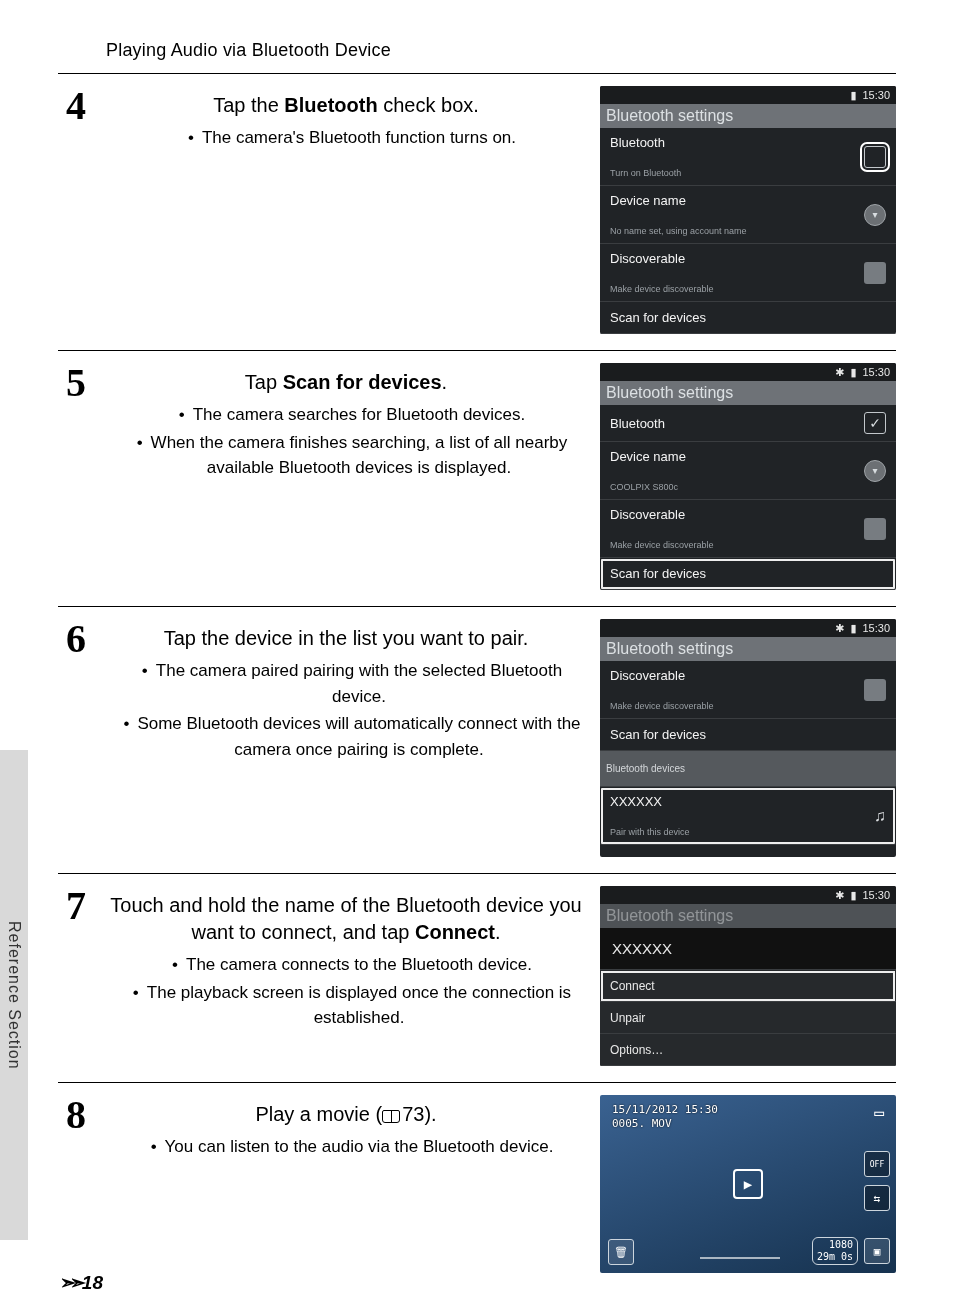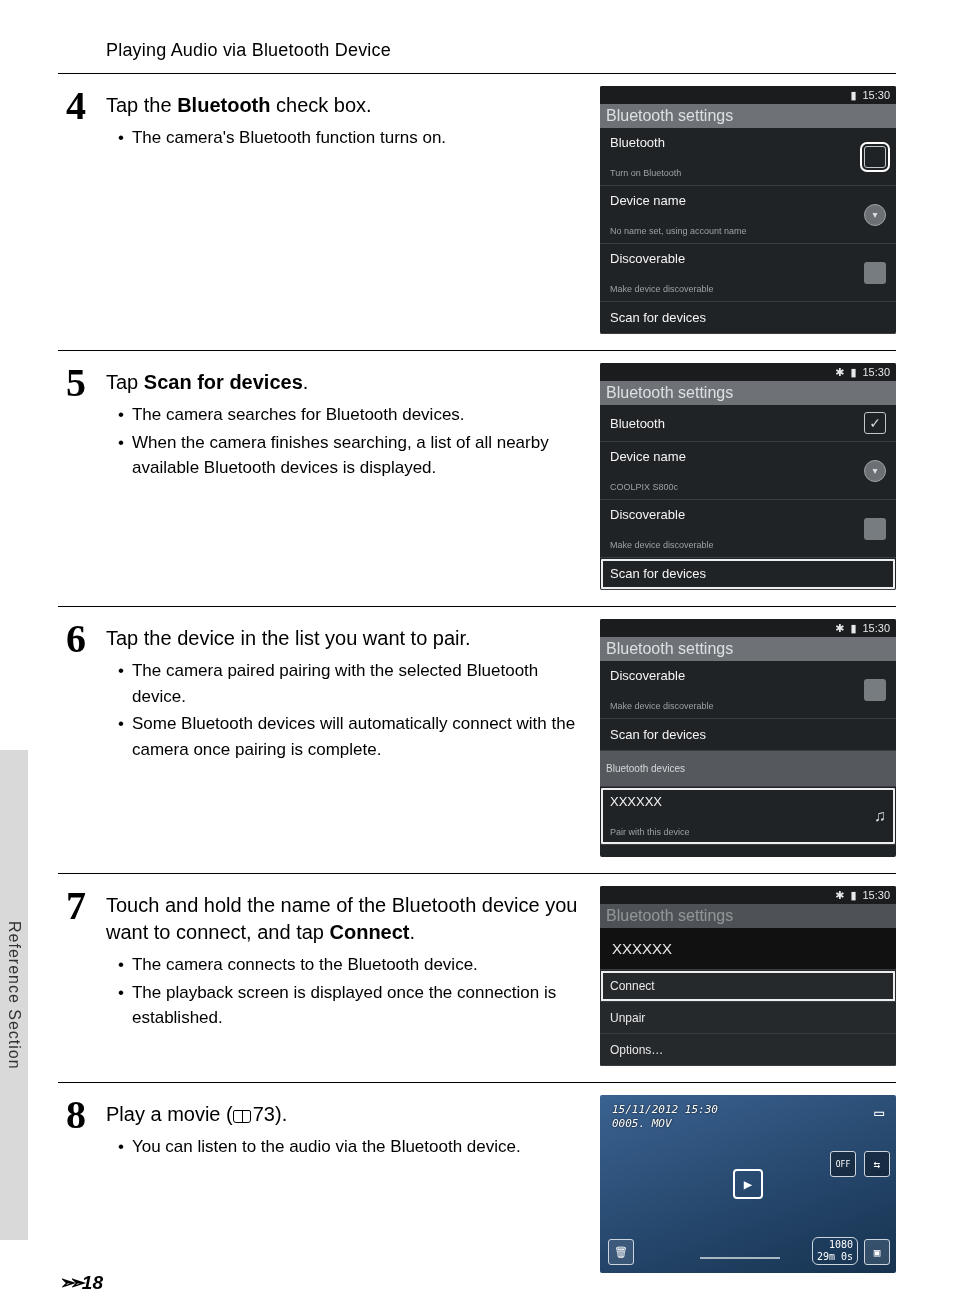--- a/index.html
+++ b/index.html
@@ -54,21 +54,21 @@
     line-height: 1;
     text-align: center;
     flex-shrink: 0;
     font-family: Georgia, "Times New Roman", serif;
   }
   .step-body {
     flex: 1;
     display: flex;
     gap: 14px;
   }
-  .step-text { flex: 1; padding-top: 6px; }
+  .step-text { flex: 1; padding-top: 6px; text-align: center; }
   .step-heading {
     font-size: 20px;
     font-weight: 400;
     margin-bottom: 6px;
     line-height: 1.35;
   }
   .step-heading b { font-weight: 700; }
   ul.bullets {
     list-style: none;
     margin-left: 12px;
@@ -157,39 +157,40 @@
     width: 296px;
     height: 178px;
     flex-shrink: 0;
     background: linear-gradient(160deg, #3a6291 0%, #16324f 100%);
     border-radius: 2px;
     position: relative;
     color: #fff;
     font-family: monospace;
     font-size: 11px;
   }
-  .playback .top-left { position: absolute; top: 8px; left: 12px; line-height: 1.3; text-shadow: 0 0 2px #000; font-style: italic; }
+  .playback .top-left { position: absolute; top: 8px; left: 12px; line-height: 1.3; text-shadow: 0 0 2px #000; }
   .playback .batt { position: absolute; top: 8px; right: 12px; font-size: 16px; }
   .playback .playbtn {
     position: absolute;
     top: 50%; left: 50%;
     transform: translate(-50%, -50%);
     width: 30px; height: 30px;
     border: 2px solid #fff;
     border-radius: 4px;
     display: flex;
     align-items: center;
     justify-content: center;
     font-size: 14px;
   }
   .playback .side-icons {
     position: absolute;
     right: 6px;
     top: 56px;
     display: flex;
+    flex-direction: column;
     gap: 8px;
   }
   .playback .sicon {
     width: 26px; height: 26px;
     background: rgba(0,0,0,.35);
     border: 1px solid #ccd5dd;
     border-radius: 3px;
     display: flex;
     align-items: center;
     justify-content: center;
@@ -204,21 +205,21 @@
     border: 1px solid #ccd5dd;
     border-radius: 3px;
     display: flex;
     align-items: center;
     justify-content: center;
   }
   .playback .rec {
     position: absolute;
     right: 6px; bottom: 8px;
     display: flex;
-    align-items: flex-end;
+    align-items: center;
     gap: 6px;
   }
   .playback .rec .info {
     text-align: right;
     font-size: 10px;
     line-height: 1.2;
     border: 1px solid #ccd5dd;
     border-radius: 6px;
     padding: 1px 4px;
   }

